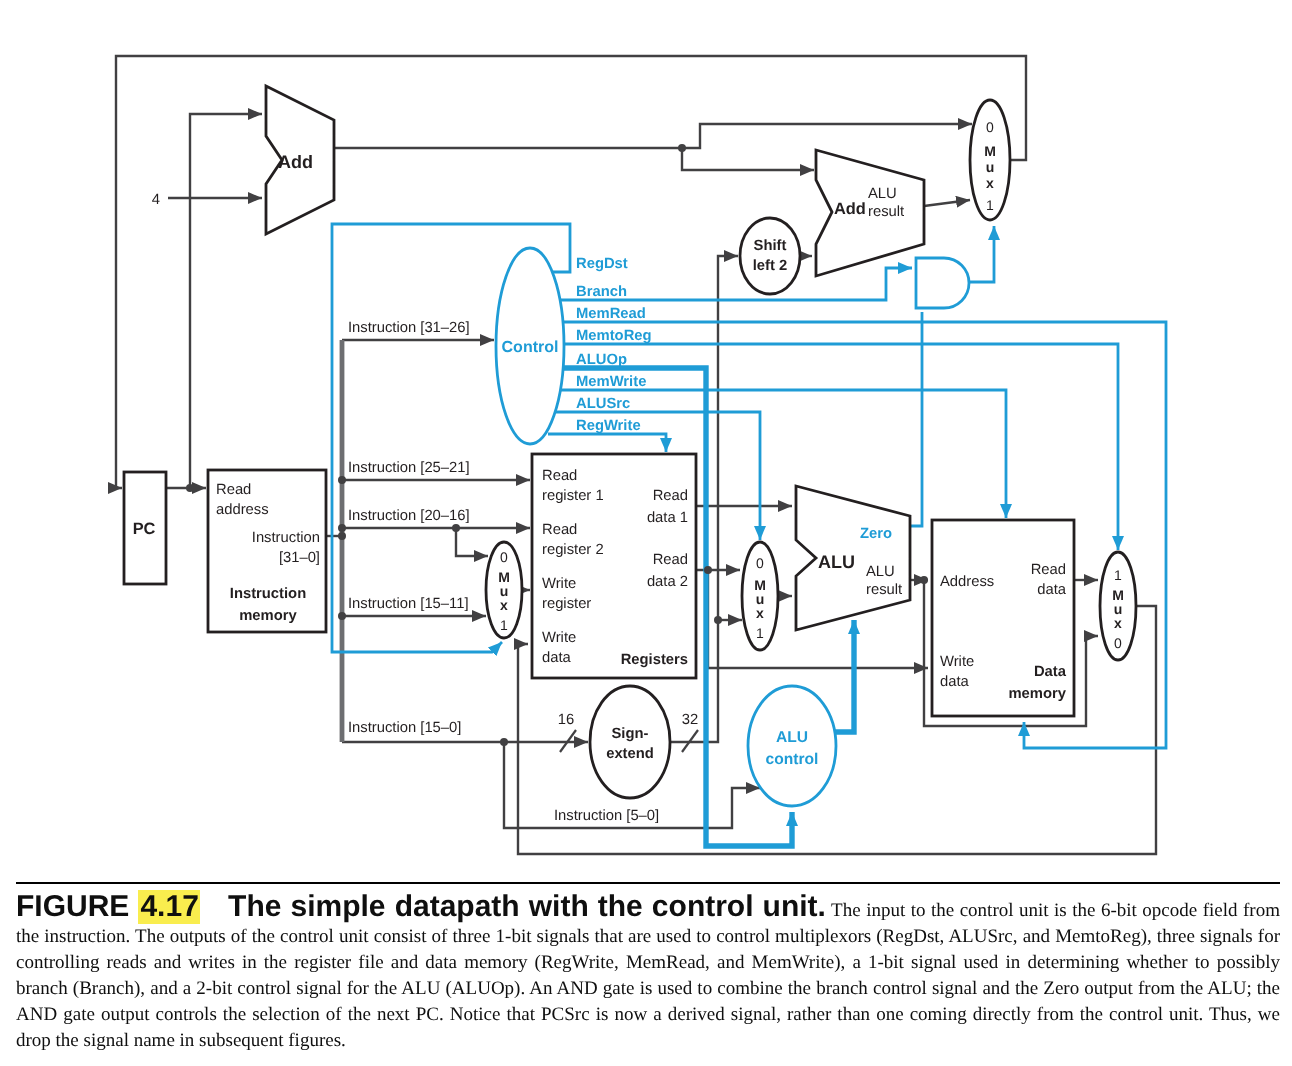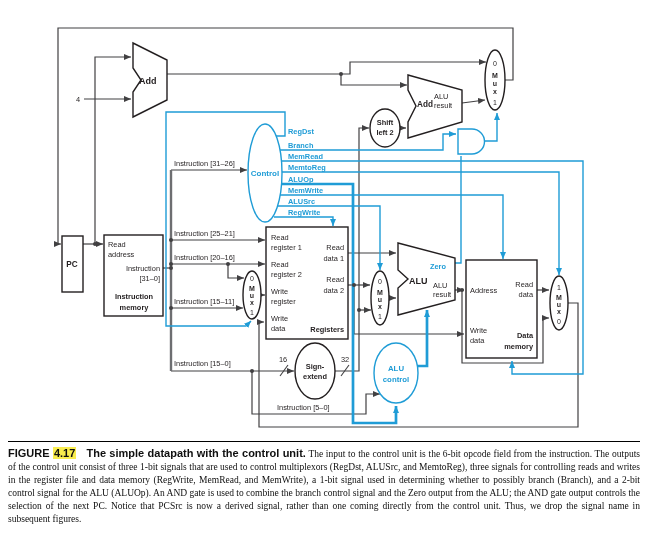--- a/index.html
+++ b/index.html
@@ -10,21 +10,21 @@
   .t{font-size:7.4px;}
   .tb{font-size:7.4px;font-weight:bold;}
   .tb8{font-size:8.2px;font-weight:bold;}
   .tb9{font-size:9px;font-weight:bold;}
   .blub{fill:#1F9CD6;font-weight:bold;font-size:7.4px;}
   .mx{font-size:7px;font-weight:bold;}
   .mn{font-size:7px;}
   .caption{position:absolute;left:8px;top:441px;width:632px;border-top:1.3px solid #000;
     padding-top:5px;font-family:"Liberation Serif",serif;font-size:9.5px;line-height:13px;
     text-align:justify;color:#0f0f0f;}
-  .cap-head{font-family:"Liberation Sans",sans-serif;font-weight:bold;font-size:11px;}
+  .cap-head{font-family:"Liberation Sans",sans-serif;font-weight:bold;font-size:15px;}
   .num{background:#F9ED4E;padding:0 1px;}
 </style>
 </head>
 <body>
 
 <div id="stage">
 <svg width="646" height="441" viewBox="0 0 646 441">
   <defs>
     <marker id="aD" markerUnits="userSpaceOnUse" markerWidth="7" markerHeight="6" refX="7" refY="3" orient="auto">
       <path d="M0,0 L7,3 L0,6 Z" fill="#414042"></path>

